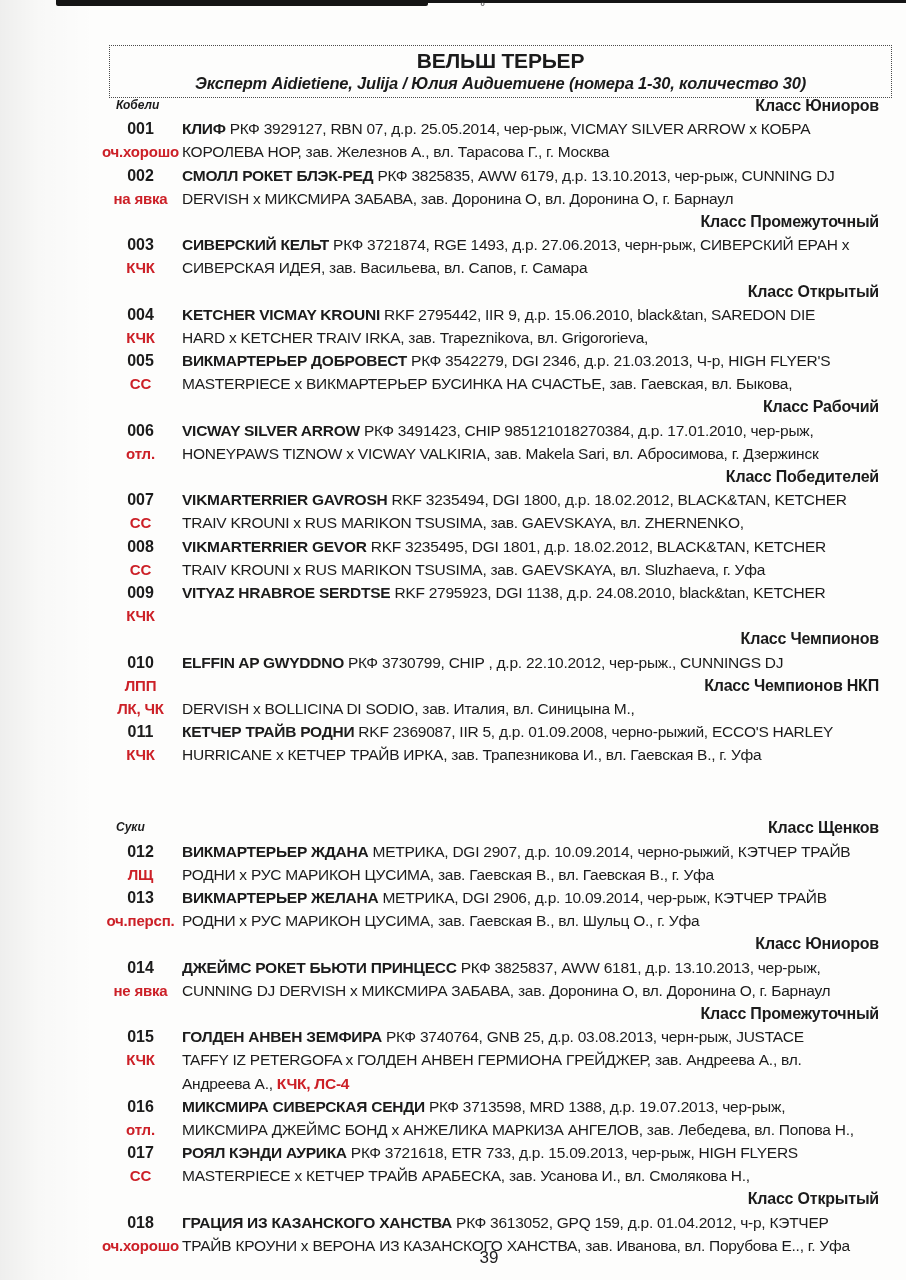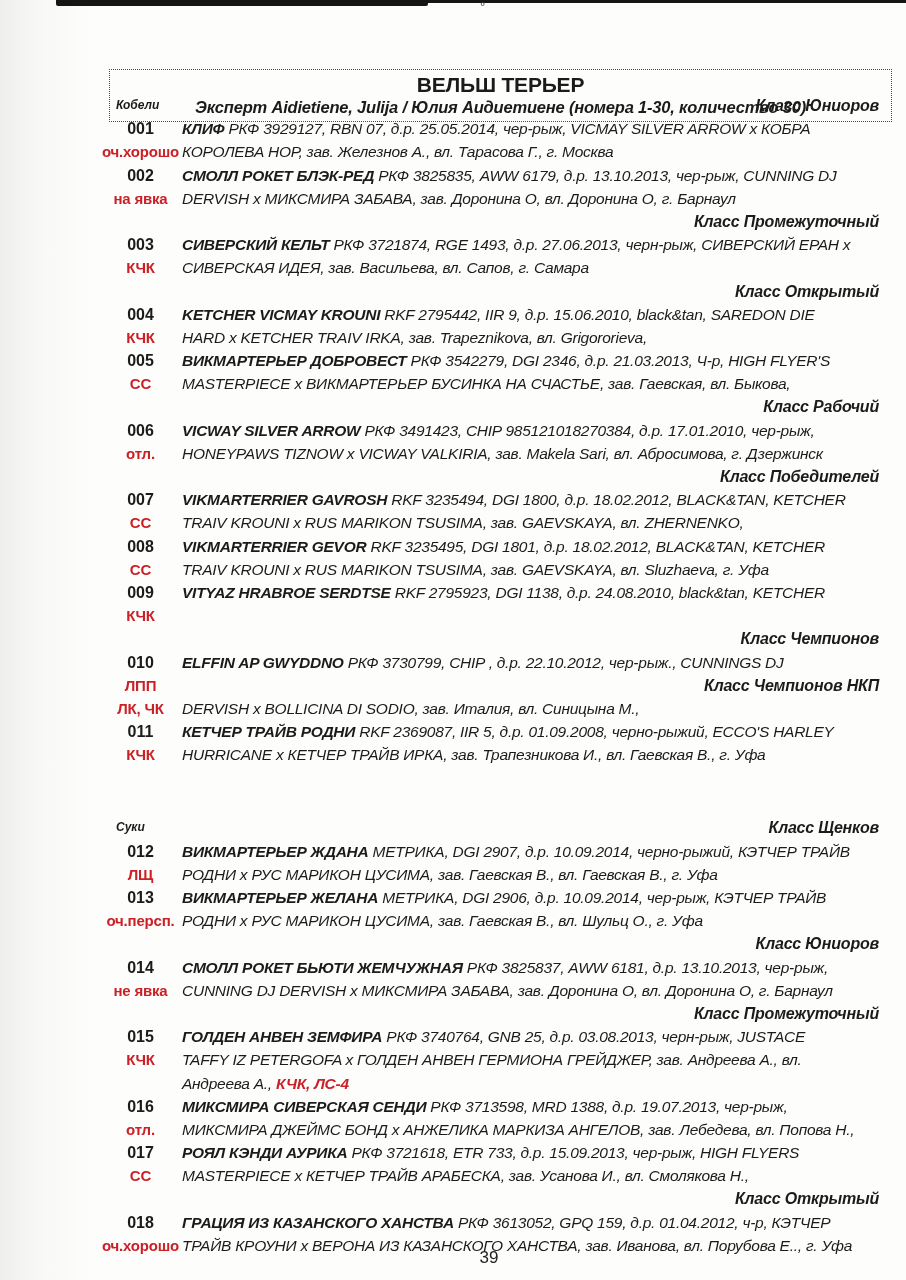--- a/index.html
+++ b/index.html
@@ -13,30 +13,30 @@
     overflow:hidden;
   }
   .scan-bar{position:absolute;background:#151515;}
   .bar-left{left:56px;top:0;width:372px;height:6px;border-radius:0 0 2px 2px;}
   .bar-right{left:428px;top:0;width:478px;height:3px;}
   .degree{position:absolute;left:480px;top:1px;font-size:13px;color:#444;line-height:12px;}
 
   .header-box{
     position:absolute;left:109px;top:45px;width:783px;
     border:1px dotted #4a4a4a;text-align:center;
-    padding:2px 0 4px 0;background:transparent;box-sizing:border-box;margin-top:24px;
+    padding:2px 0 4px 0;background:transparent;box-sizing:border-box;
   }
   .hb-title{font-weight:bold;font-size:21px;line-height:25px;letter-spacing:-0.2px;}
   .hb-sub{font-weight:bold;font-style:italic;font-size:16.5px;line-height:20px;letter-spacing:-0.2px;}
 
   .catalog{position:absolute;left:99px;top:94px;width:780px;}
   .row{display:flex;height:23.2px;line-height:23.2px;white-space:nowrap;}
   .row.gap{height:50px;}
   .col-left{flex:none;width:83px;text-align:center;overflow:visible;}
-  .col-main{flex:1;letter-spacing:-0.25px;font-size:15.5px;overflow:visible;font-style:italic;}
+  .col-main{flex:1;letter-spacing:-0.25px;font-size:15.5px;overflow:visible;}
   .col-main.right{text-align:right;}
   .num{font-weight:bold;font-size:16px;letter-spacing:0;}
   .status{color:var(--status-red,#cc2027);font-weight:bold;font-size:15px;letter-spacing:-0.2px;}
   .dog-name{font-weight:bold;margin-top:7px;}
   .red-inline{color:var(--status-red,#cc2027);font-weight:bold;}
   .class-label{font-weight:bold;font-size:16px;letter-spacing:-0.2px;}
   .sec-label{font-weight:bold;font-style:italic;font-size:12px;text-align:left;padding-left:17px;box-sizing:border-box;white-space:nowrap;}
   .pagenum{position:absolute;left:99px;width:780px;top:1248px;text-align:center;font-size:17px;color:#222;}
 </style>
 </head>
@@ -188,21 +188,21 @@
       <div class="row e2">
         <div class="col-left"><span class="status">оч.персп.</span></div>
         <div class="col-main"><span>РОДНИ x РУС МАРИКОН ЦУСИМА, зав. Гаевская В., вл. Шульц О., г. Уфа</span></div>
       </div>
       <div class="row cls">
         <div class="col-left"></div>
         <div class="col-main right"><span class="class-label">Класс Юниоров</span></div>
       </div>
       <div class="row e1">
         <div class="col-left"><span class="num">014</span></div>
-        <div class="col-main"><span class="dog-name">СМОЛЛ РОКЕТ БЬЮТИ ЖЕМЧУЖНАЯ</span><span> РКФ 3825837, AWW 6181, д.р. 13.10.2013, чер-рыж,</span></div>
+        <div class="col-main"><span class="dog-name">ДЖЕЙМС РОКЕТ БЬЮТИ ПРИНЦЕСС</span><span> РКФ 3825837, AWW 6181, д.р. 13.10.2013, чер-рыж,</span></div>
       </div>
       <div class="row e2">
         <div class="col-left"><span class="status">не явка</span></div>
         <div class="col-main"><span>CUNNING DJ DERVISH x МИКСМИРА ЗАБАВА, зав. Доронина О, вл. Доронина О, г. Барнаул</span></div>
       </div>
       <div class="row cls">
         <div class="col-left"></div>
         <div class="col-main right"><span class="class-label">Класс Промежуточный</span></div>
       </div>
       <div class="row e1">

